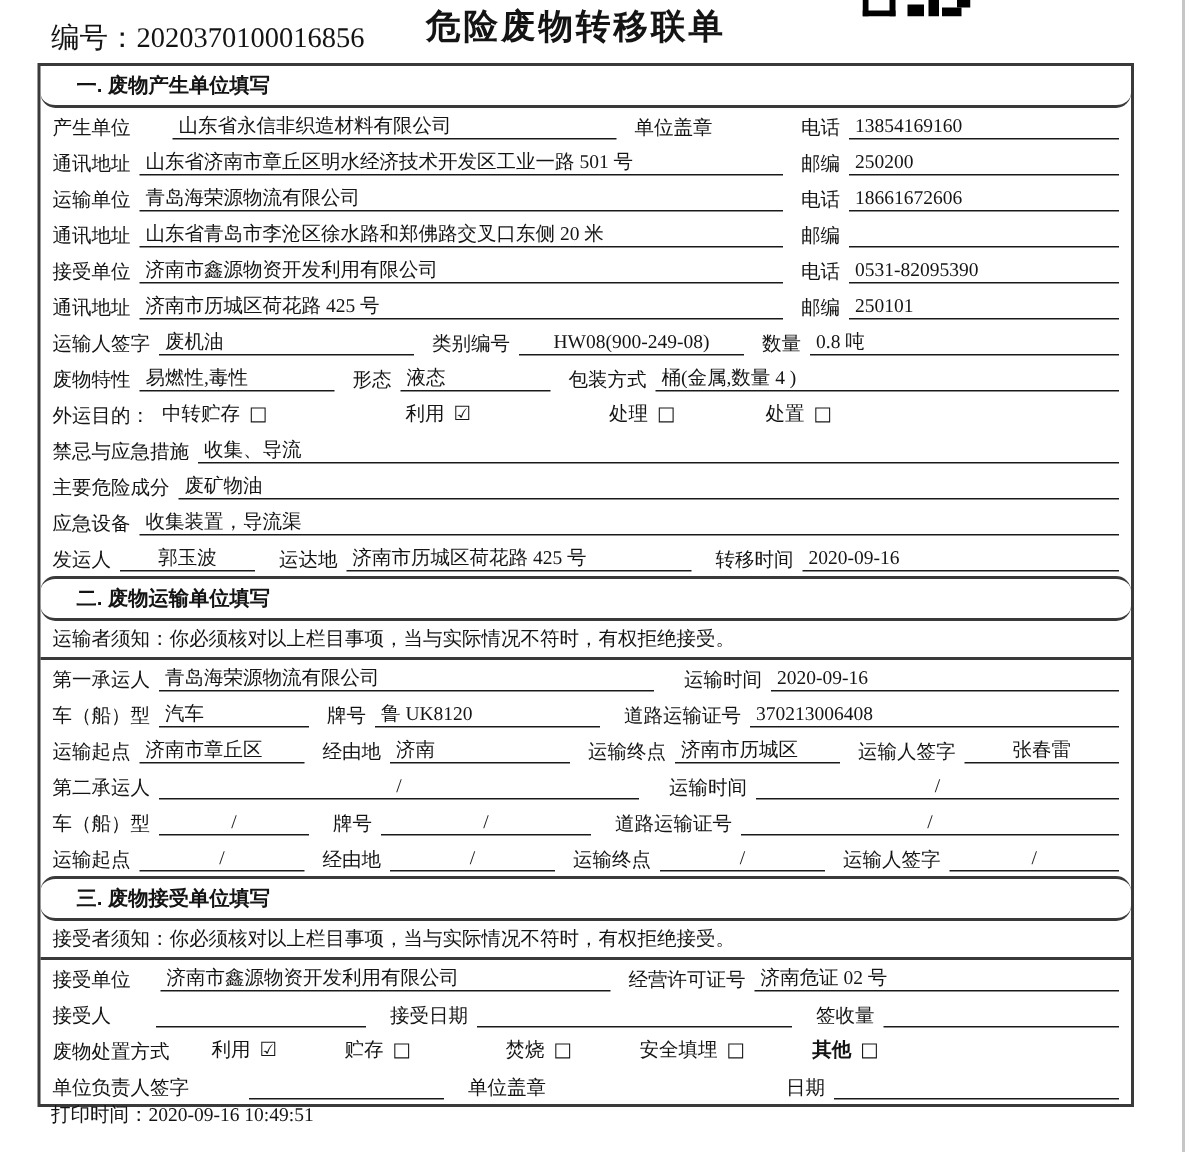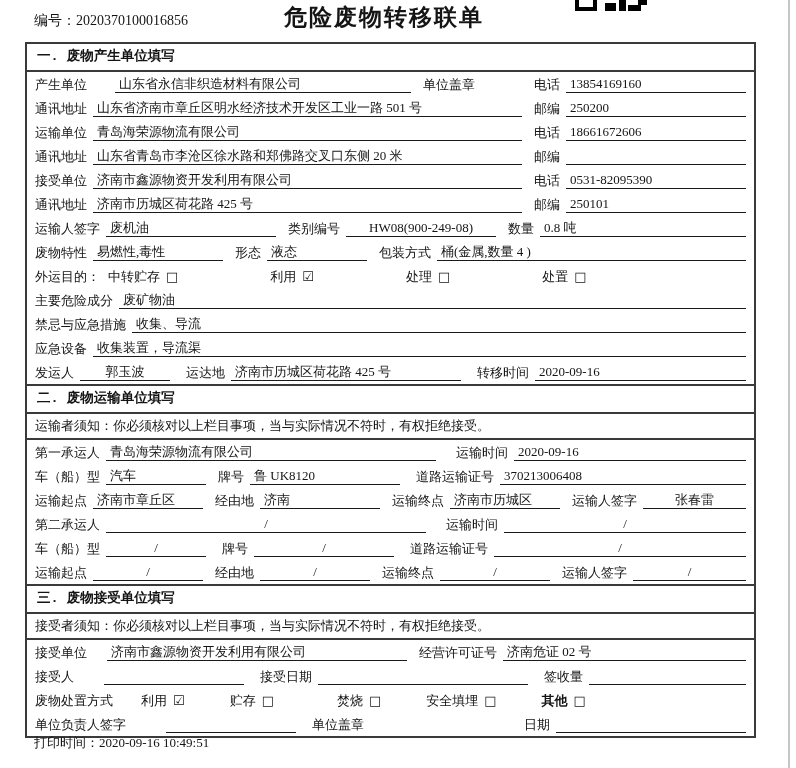--- a/index.html
+++ b/index.html
@@ -1,37 +1,38 @@
 <!DOCTYPE html>
 <html><head>
 <meta charset="utf-8">
 <style>
   html,body{margin:0;padding:0;}
   body{
     width:796px;height:768px;background:#ffffff;position:relative;
     font-family:"Liberation Serif","DejaVu Serif",serif;
     color:#141414;font-size:13px;overflow:hidden;
   }
-  .serial{position:absolute;left:34px;top:12px;font-size:14px;white-space:nowrap;}
+  .serial{position:absolute;left:34px;top:12px;font-size:19px;white-space:nowrap;}
   .doc-title{
     position:absolute;left:0;right:28px;top:2px;text-align:center;
     font-size:23px;font-weight:700;letter-spacing:2px;
     font-family:"Liberation Sans","DejaVu Sans",sans-serif;
   }
   .qr{position:absolute;left:575px;top:0;}
   .page-edge{position:absolute;left:788px;top:0;width:2px;height:768px;background:#c6c6c6;}
 
   .form{
     position:absolute;left:25px;top:42px;width:731px;
     border:2px solid #3a3a3a;background:#fff;box-sizing:border-box;
   }
   .sec-h{
-    height:26px;line-height:26px;padding:0 10px;font-weight:700;font-size:13.5px;
-    font-family:Liberation Mono, monospace;
+    height:26px;line-height:26px;padding:0 24px;font-weight:700;font-size:13.5px;
+    font-family:Liberation Sans, sans-serif;
     border-bottom:2px solid #3a3a3a;
+    border-radius:10px;
   }
   .sec-h.bt{border-top:2px solid #3a3a3a;}
   .notice{height:24px;line-height:24px;padding:0 8px;border-bottom:2px solid #3a3a3a;}
 
   .row{display:flex;align-items:flex-end;height:24px;padding:0 8px 3px 8px;box-sizing:border-box;}
   .lbl{white-space:nowrap;line-height:17px;}
   .u{
     border-bottom:1px solid #1a1a1a;padding:0 4px;white-space:nowrap;
     overflow:hidden;box-sizing:border-box;min-height:17px;line-height:17px;
     margin-left:6px;
@@ -131,31 +132,31 @@
     <span class="u w100">液态</span>
     <span class="lbl ml12">包装方式</span>
     <span class="u grow">桶(金属,数量 4 )</span>
   </div>
 
   <div class="row">
     <span class="lbl">外运目的：</span>
     <span class="opt ml8"><span>中转贮存</span><span class="cb">□</span></span>
     <span class="opt" style="margin-left:92px;"><span>利用</span><span class="cb">☑</span></span>
     <span class="opt" style="margin-left:92px;"><span>处理</span><span class="cb">□</span></span>
-    <span class="opt" style="margin-left:92px;"><span>处置</span><span class="cb">□</span></span>
+    <span class="opt" style="margin-left:60px;"><span>处置</span><span class="cb">□</span></span>
+  </div>
+
+  <div class="row">
+    <span class="lbl">禁忌与应急措施</span>
+    <span class="u grow">收集、导流</span>
   </div>
 
   <div class="row">
     <span class="lbl">主要危险成分</span>
     <span class="u grow">废矿物油</span>
-  </div>
-
-  <div class="row">
-    <span class="lbl">禁忌与应急措施</span>
-    <span class="u grow">收集、导流</span>
   </div>
 
   <div class="row">
     <span class="lbl">应急设备</span>
     <span class="u grow">收集装置，导流渠</span>
   </div>
 
   <div class="row">
     <span class="lbl">发运人</span>
     <span class="u w90 c">郭玉波</span>

